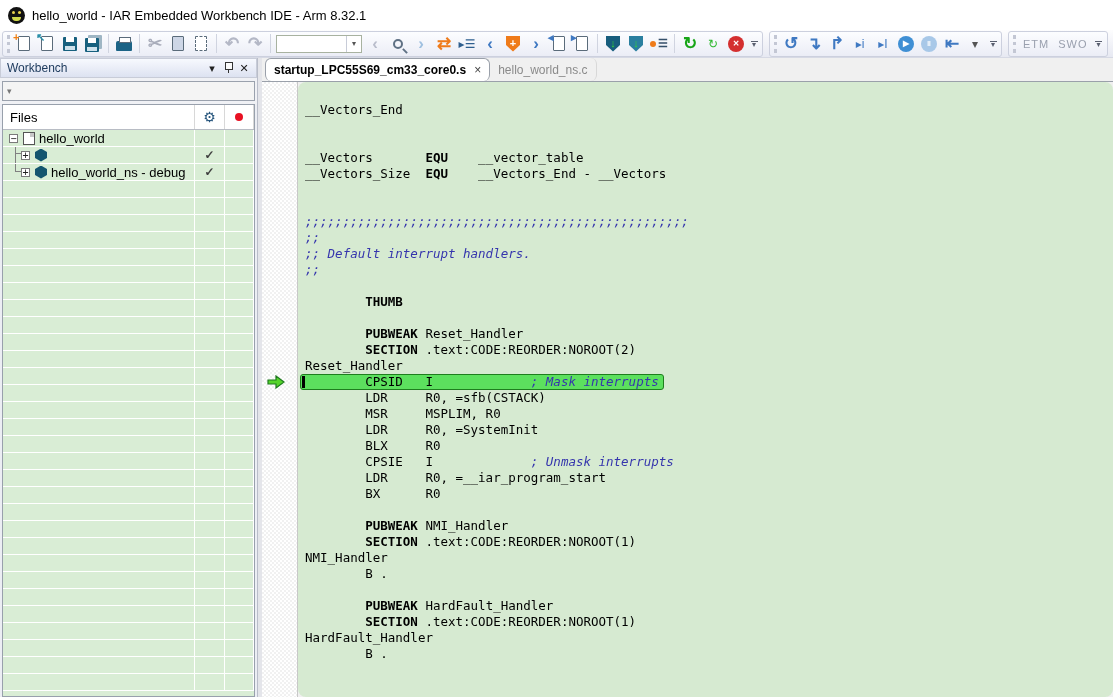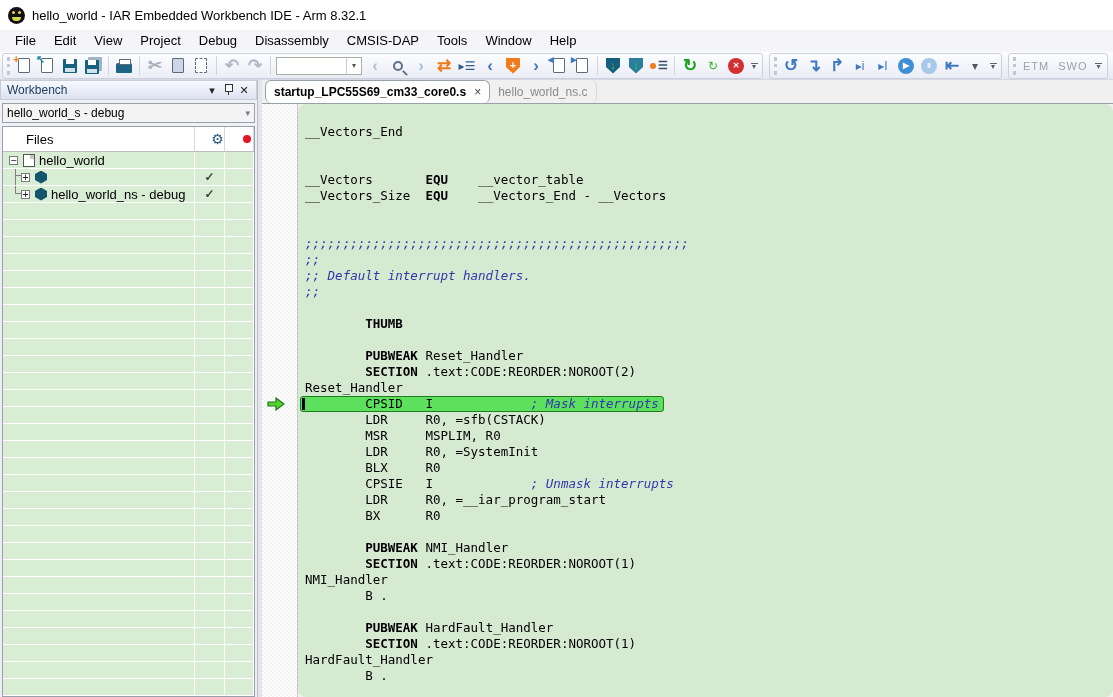--- a/index.html
+++ b/index.html
@@ -64,21 +64,21 @@
   .pin { display:inline-block; width:9px; height:12px; position:relative;}
   .pin:before { content:""; position:absolute; left:1px; top:1px; width:6px; height:6px; border:1px solid #333; background:#fafafa;}
   .pin:after { content:""; position:absolute; left:4px; top:8px; width:1px; height:4px; background:#333;}
   .ws-combo-row { height:26px; padding:3px 2px 3px 2px; background:#f0f1f5;}
   .ws-combo { height:20px; background:#f4f4f4; border:1px solid #9aa1ad; display:flex; align-items:center; padding:0 4px;}
   .ws-combo .val { flex:1; font-size:12px; color:#000;}
   .ws-combo .chev { color:#777; font-size:9px;}
   .files-area { flex:1; margin:0 2px 0 2px; border:1px solid #98a0ac; background:#d9edd5; display:flex; flex-direction:column; overflow:hidden;}
   .frow { display:grid; grid-template-columns:192px 30px 1fr; flex:0 0 auto;}
   .files-head { background:#fff; border-bottom:1px solid #b8bcc4; height:25px;}
-  .files-head .c { border-right:1px solid #d8d8d8; display:flex; align-items:center; padding-left:7px; font-size:13px; color:#000;margin-left:16px;}
+  .files-head .c { border-right:1px solid #d8d8d8; display:flex; align-items:center; padding-left:7px; font-size:13px; color:#000;}
   .files-head .c.center { justify-content:center; padding-left:0;}
   .gear { color:#27567d; font-size:14px; }
   .reddot { width:8px; height:8px; border-radius:50%; background:#e81123;}
   .trow { height:17px; background:#d9edd5; border-bottom:1px solid #fff;}
   .trow .c { border-right:1px solid #fff; position:relative; display:flex; align-items:center; font-size:13px; color:#000; overflow:hidden; white-space:nowrap;}
   .trow .c.center { justify-content:center;}
   .check { color:#3f3f3f; font-size:12px; font-weight:bold;}
   .exp { width:9px; height:9px; background:#fff; border:1px solid #7a7a7a; font-size:10px; line-height:7px; text-align:center; color:#222;
     font-family:"DejaVu Sans Mono",monospace; flex:0 0 auto; z-index:2;}
   .wsicon { width:12px; height:13px; background:#fff; border:1px solid #555; position:relative; flex:0 0 auto;}
@@ -115,32 +115,20 @@
 </head>
 <body>
 
 <div class="window">
 
   <div class="titlebar">
     <span class="iar-logo"></span>
     <span class="title">hello_world - IAR Embedded Workbench IDE - Arm 8.32.1</span>
   </div>
 
-  <div class="menubar" id="menubar">
-      <span class="mi">File</span>
-      <span class="mi">Edit</span>
-      <span class="mi">View</span>
-      <span class="mi">Project</span>
-      <span class="mi">Debug</span>
-      <span class="mi">Disassembly</span>
-      <span class="mi">CMSIS-DAP</span>
-      <span class="mi">Tools</span>
-      <span class="mi">Window</span>
-      <span class="mi">Help</span>
-    </div>
 
   <div class="toolbar" id="toolbar">
       <div class="tgroup">
         <span class="handle"></span>
         <span class="tbtn">
           <span class="icon-page">
             <span class="badge" style="color: rgb(240, 127, 19);">+</span>
           </span>
         </span>
         <span class="tbtn">
@@ -296,21 +284,20 @@
 
     <div class="wspanel">
       <div class="ws-header">
         <span class="ws-title">Workbench</span>
         <span class="hicon">▾</span>
         <span class="hicon"><span class="pin"></span></span>
         <span class="hicon">✕</span>
       </div>
       <div class="ws-combo-row">
         <div class="ws-combo">
-          <span class="val">hello_world_s - debug</span>
           <span class="chev">▾</span>
         </div>
       </div>
       <div class="files-area">
         <div class="frow files-head">
           <span class="c">Files</span>
           <span class="c center">
               <span class="gear">⚙</span>
             </span>
           <span class="c center">

